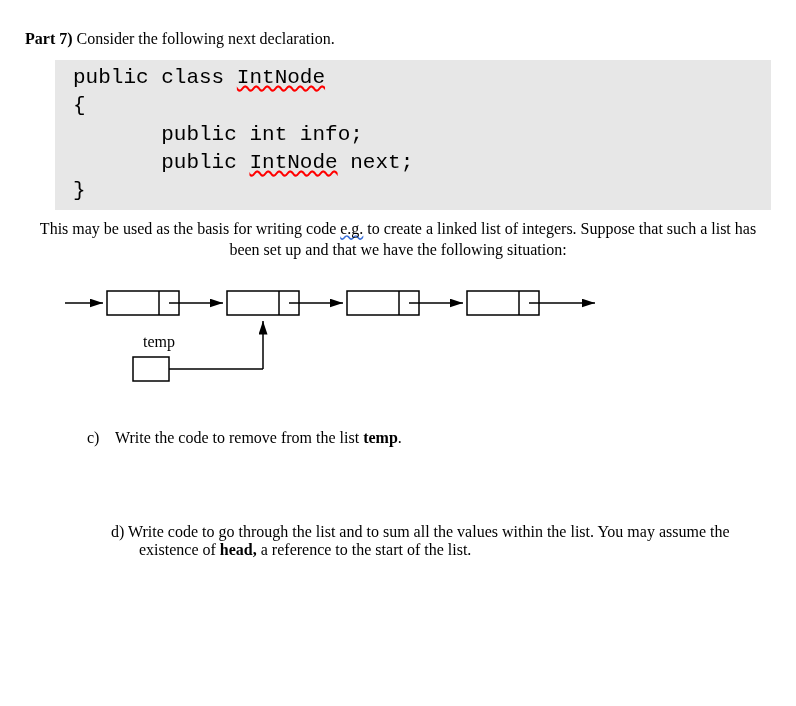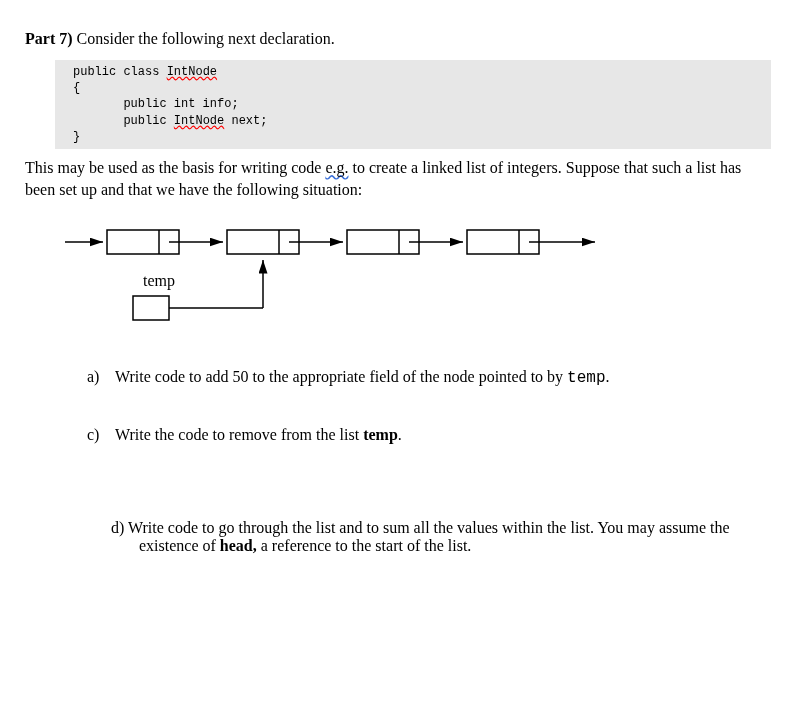--- a/index.html
+++ b/index.html
@@ -10,35 +10,35 @@
     color: #000;
     background: #fff;
     width: 796px;
     box-sizing: border-box;
   }
   .title-line { margin-bottom: 12px; }
   .bold { font-weight: bold; text-align: center; }
   .codebox {
     background: #e7e7e7;
     font-family: "Courier New", Courier, monospace;
-    font-size: 12px;
+    font-size: 21px;
     padding: 4px 0 4px 18px;
     margin: 0 0 8px 30px;
     line-height: 1.35;
     white-space: pre;
   }
   .squiggle {
     text-decoration: underline wavy red;
     text-decoration-skip-ink: none;
   }
   .blue-squiggle {
     text-decoration: underline wavy #3a6fd8;
     text-decoration-skip-ink: none;
   }
-  .para { margin: 0 0 18px 0; line-height: 1.35; }
+  .para { margin: 0 0 18px 0; line-height: 1.35; text-align: center; }
   .mono { font-family: "Courier New", Courier, monospace; }
   .diagram { margin: 8px 0 28px 40px; }
   .qlist { list-style: none; padding: 0; margin: 0 0 0 62px; }
   .qlist > li { margin-bottom: 34px; line-height: 1.35; }
   .qlabel { display: inline-block; width: 28px; vertical-align: top; }
   .qtext { display: inline-block; width: calc(100% - 32px); vertical-align: top; }
   .dtext { margin-left: 28px; text-indent: -28px; }
   .gap { height: 40px; }
   svg { display: block; }
 </style>
@@ -89,23 +89,20 @@
 
   <rect x="68" y="78" width="36" height="24" fill="none" stroke="#000" stroke-width="1.5"></rect>
 
   <line x1="104" y1="90" x2="198" y2="90" stroke="#000" stroke-width="1.5"></line>
   <line x1="198" y1="90" x2="198" y2="42" stroke="#000" stroke-width="1.5" marker-end="url(#arr)"></line>
 </svg>
 </div>
 
 <ul class="qlist">
   <li>
-    <span class="qlabel">a)</span><span class="qtext"><span>Write code to add 50 to the appropriate field of the node pointed to by </span><span class="mono">temp</span><span>.</span></span>
-  </li>
-  <li>
     <span class="qlabel">c)</span><span class="qtext"><span>Write the code to remove from the list </span><span class="bold">temp</span><span>.</span></span>
   </li>
 </ul>
 
 <div class="gap"></div>
 
 <div style="margin-left:86px">
   <div class="dtext">
     <span>d)</span> <span>Write code to go through the list and to sum all the values within the list. You may assume the existence of </span><span class="bold">head,</span><span> a reference to the start of the list.</span>
   </div>

